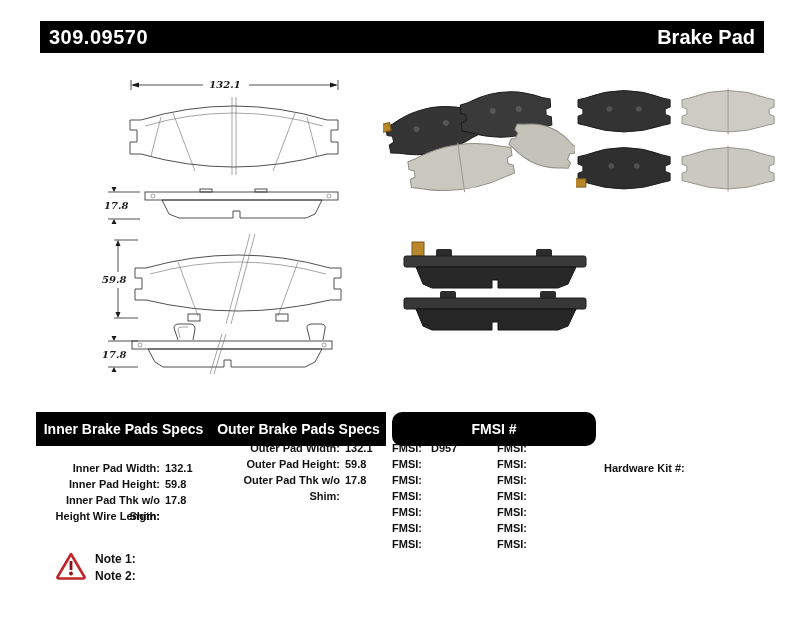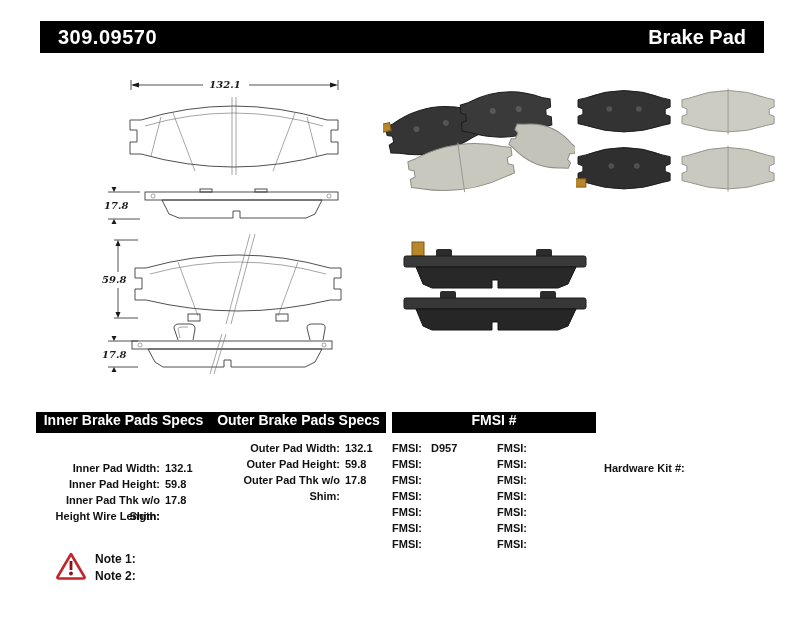--- a/index.html
+++ b/index.html
@@ -2,36 +2,36 @@
 <html><head>
 <meta charset="utf-8">
 <style>
   html,body{margin:0;padding:0;background:#fff;}
   #page{position:relative;width:800px;height:619px;background:#ffffff;
         font-family:"Liberation Sans", sans-serif;overflow:hidden;}
 
   
   .top-bar{position:absolute;left:40px;top:21px;width:724px;height:32px;
            background:#000;color:#fff;display:flex;align-items:center;
-           justify-content:space-between;padding:0 18px;box-sizing:border-box;}
+           justify-content:space-between;padding:0 9px;box-sizing:border-box;}
   .top-bar .pn{font-size:20px;font-weight:bold;letter-spacing:.5px;}
   .top-bar .pt{font-size:20px;font-weight:bold;text-align:right;}
 
   
   .abs{position:absolute;}
   svg text.dim{font-family:"DejaVu Serif", serif;font-style:italic;
                font-weight:bold;font-size:10px;fill:#1a1a1a;}
   svg .ln{stroke:#3c3c3c;stroke-width:0.9;fill:none;}
   svg .thin{stroke:#6a6a6a;stroke-width:0.6;fill:none;}
   svg .arrow{fill:#1a1a1a;}
   svg text.wm-text{font-size:7px;font-weight:bold;font-style:italic;fill:#e0e0e0;}
 
   
-  .hdr-bar{position:absolute;top:412px;height:21px;background:#000;color:#fff;
-           display:flex;box-sizing:border-box;}
+  .hdr-bar{position:absolute;top:412px;height:34px;background:#000;color:#fff;
+           display:flex;align-items:center;box-sizing:border-box;}
   .hdr-bar span{font-size:14px;font-weight:bold;flex:1;text-align:center;}
   .spec-row{display:flex;height:16px;line-height:16px;font-size:11px;font-weight:bold;color:#111;}
   .spec-label{text-align:right;}
   .spec-value{margin-left:5px;white-space:pre;}
   .inner-col{position:absolute;left:34px;top:460px;}
   .inner-col .spec-label{width:126px;}
   .outer-col{position:absolute;left:214px;top:440px;}
   .outer-col .spec-label{width:126px;}
   .fmsi-col1{position:absolute;left:392px;top:440px;}
   .fmsi-col2{position:absolute;left:497px;top:440px;}
@@ -203,21 +203,21 @@
       <rect x="144" y="23" width="16" height="9" rx="2" fill="#2c2c2c"></rect>
       <rect x="8" y="30" width="182" height="11" rx="2" fill="#373737" stroke="#1d1d1d"></rect>
       <path d="M20,41 L180,41 L172,58 L162,62 L102,62 L102,54 L96,54 L96,62 L36,62 L27,58 Z" fill="#262626" stroke="#151515"></path>
     </g>
   </svg>
 
   <div class="hdr-bar" style="left:36px;width:350px;">
     <span>Inner Brake Pads Specs</span>
     <span>Outer Brake Pads Specs</span>
   </div>
-  <div class="hdr-bar" style="left:392px;width:204px;">
+  <div class="hdr-bar" style="left:392px;width:204px;border-radius:10px;">
     <span>FMSI #</span>
   </div>
 
   <div class="inner-col">
     <div class="spec-row">
       <span class="spec-label">Inner Pad Width:</span>
       <span class="spec-value">132.1</span>
     </div>
     <div class="spec-row">
       <span class="spec-label">Inner Pad Height:</span>

